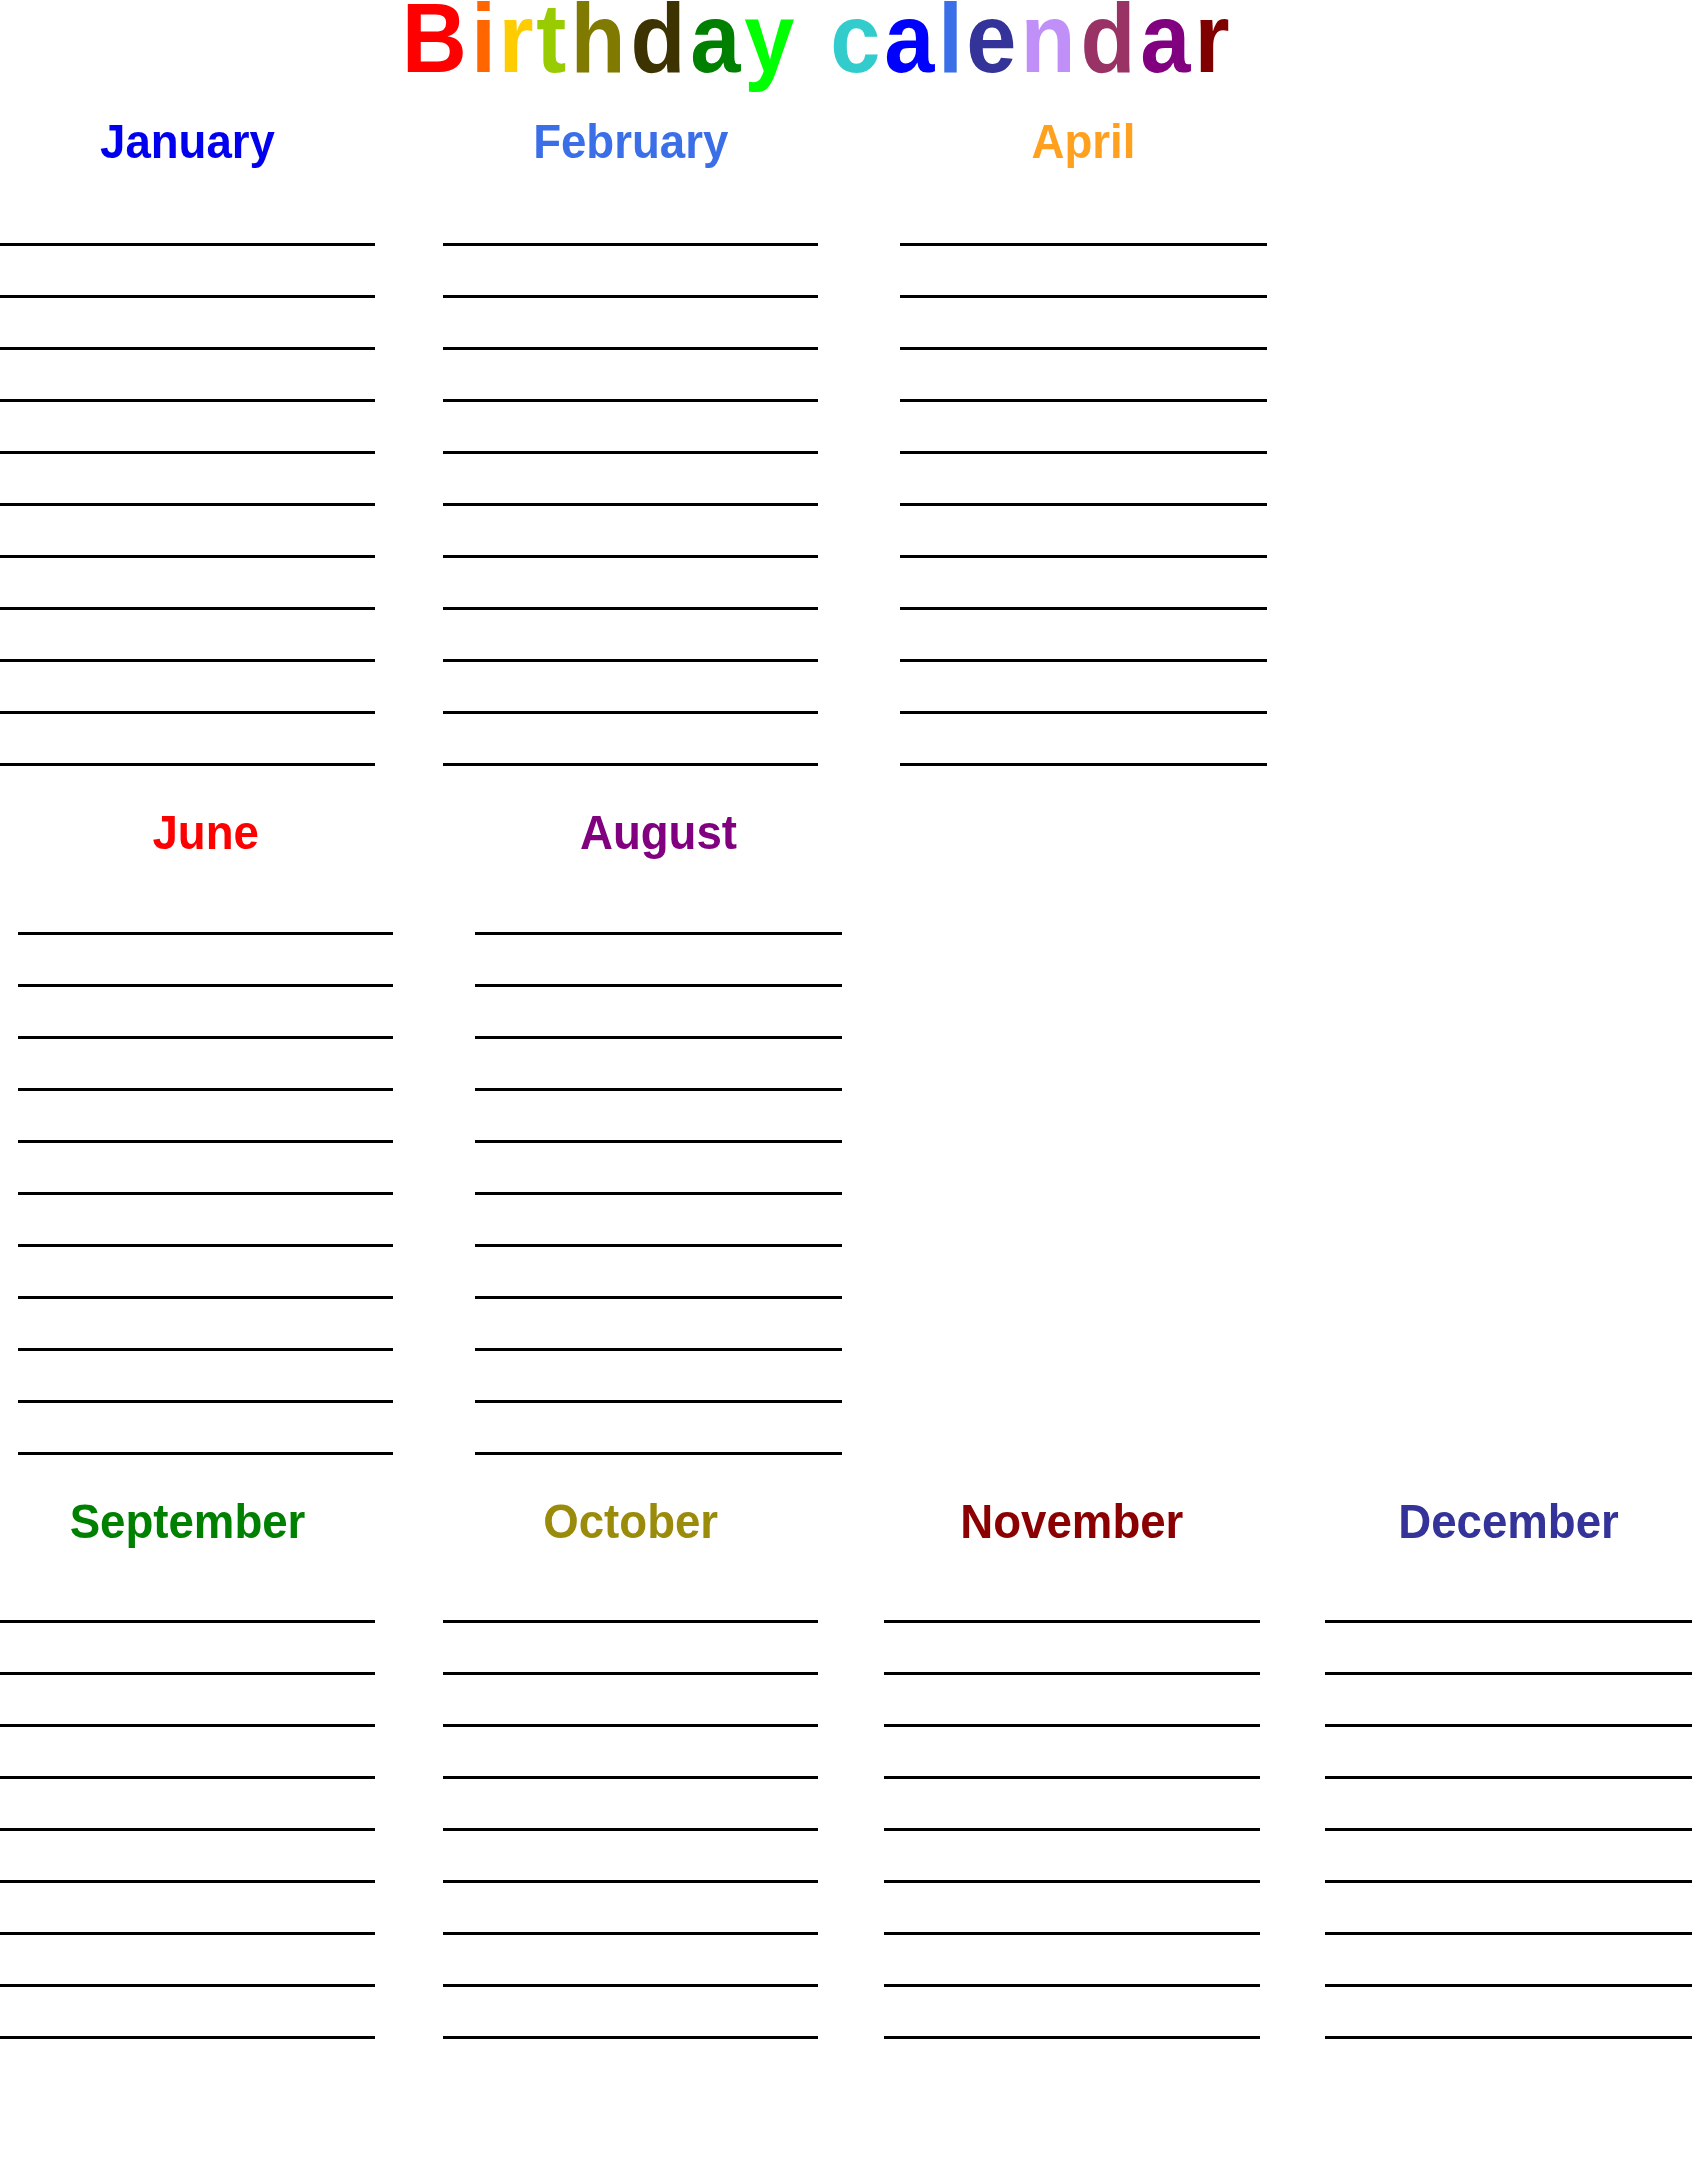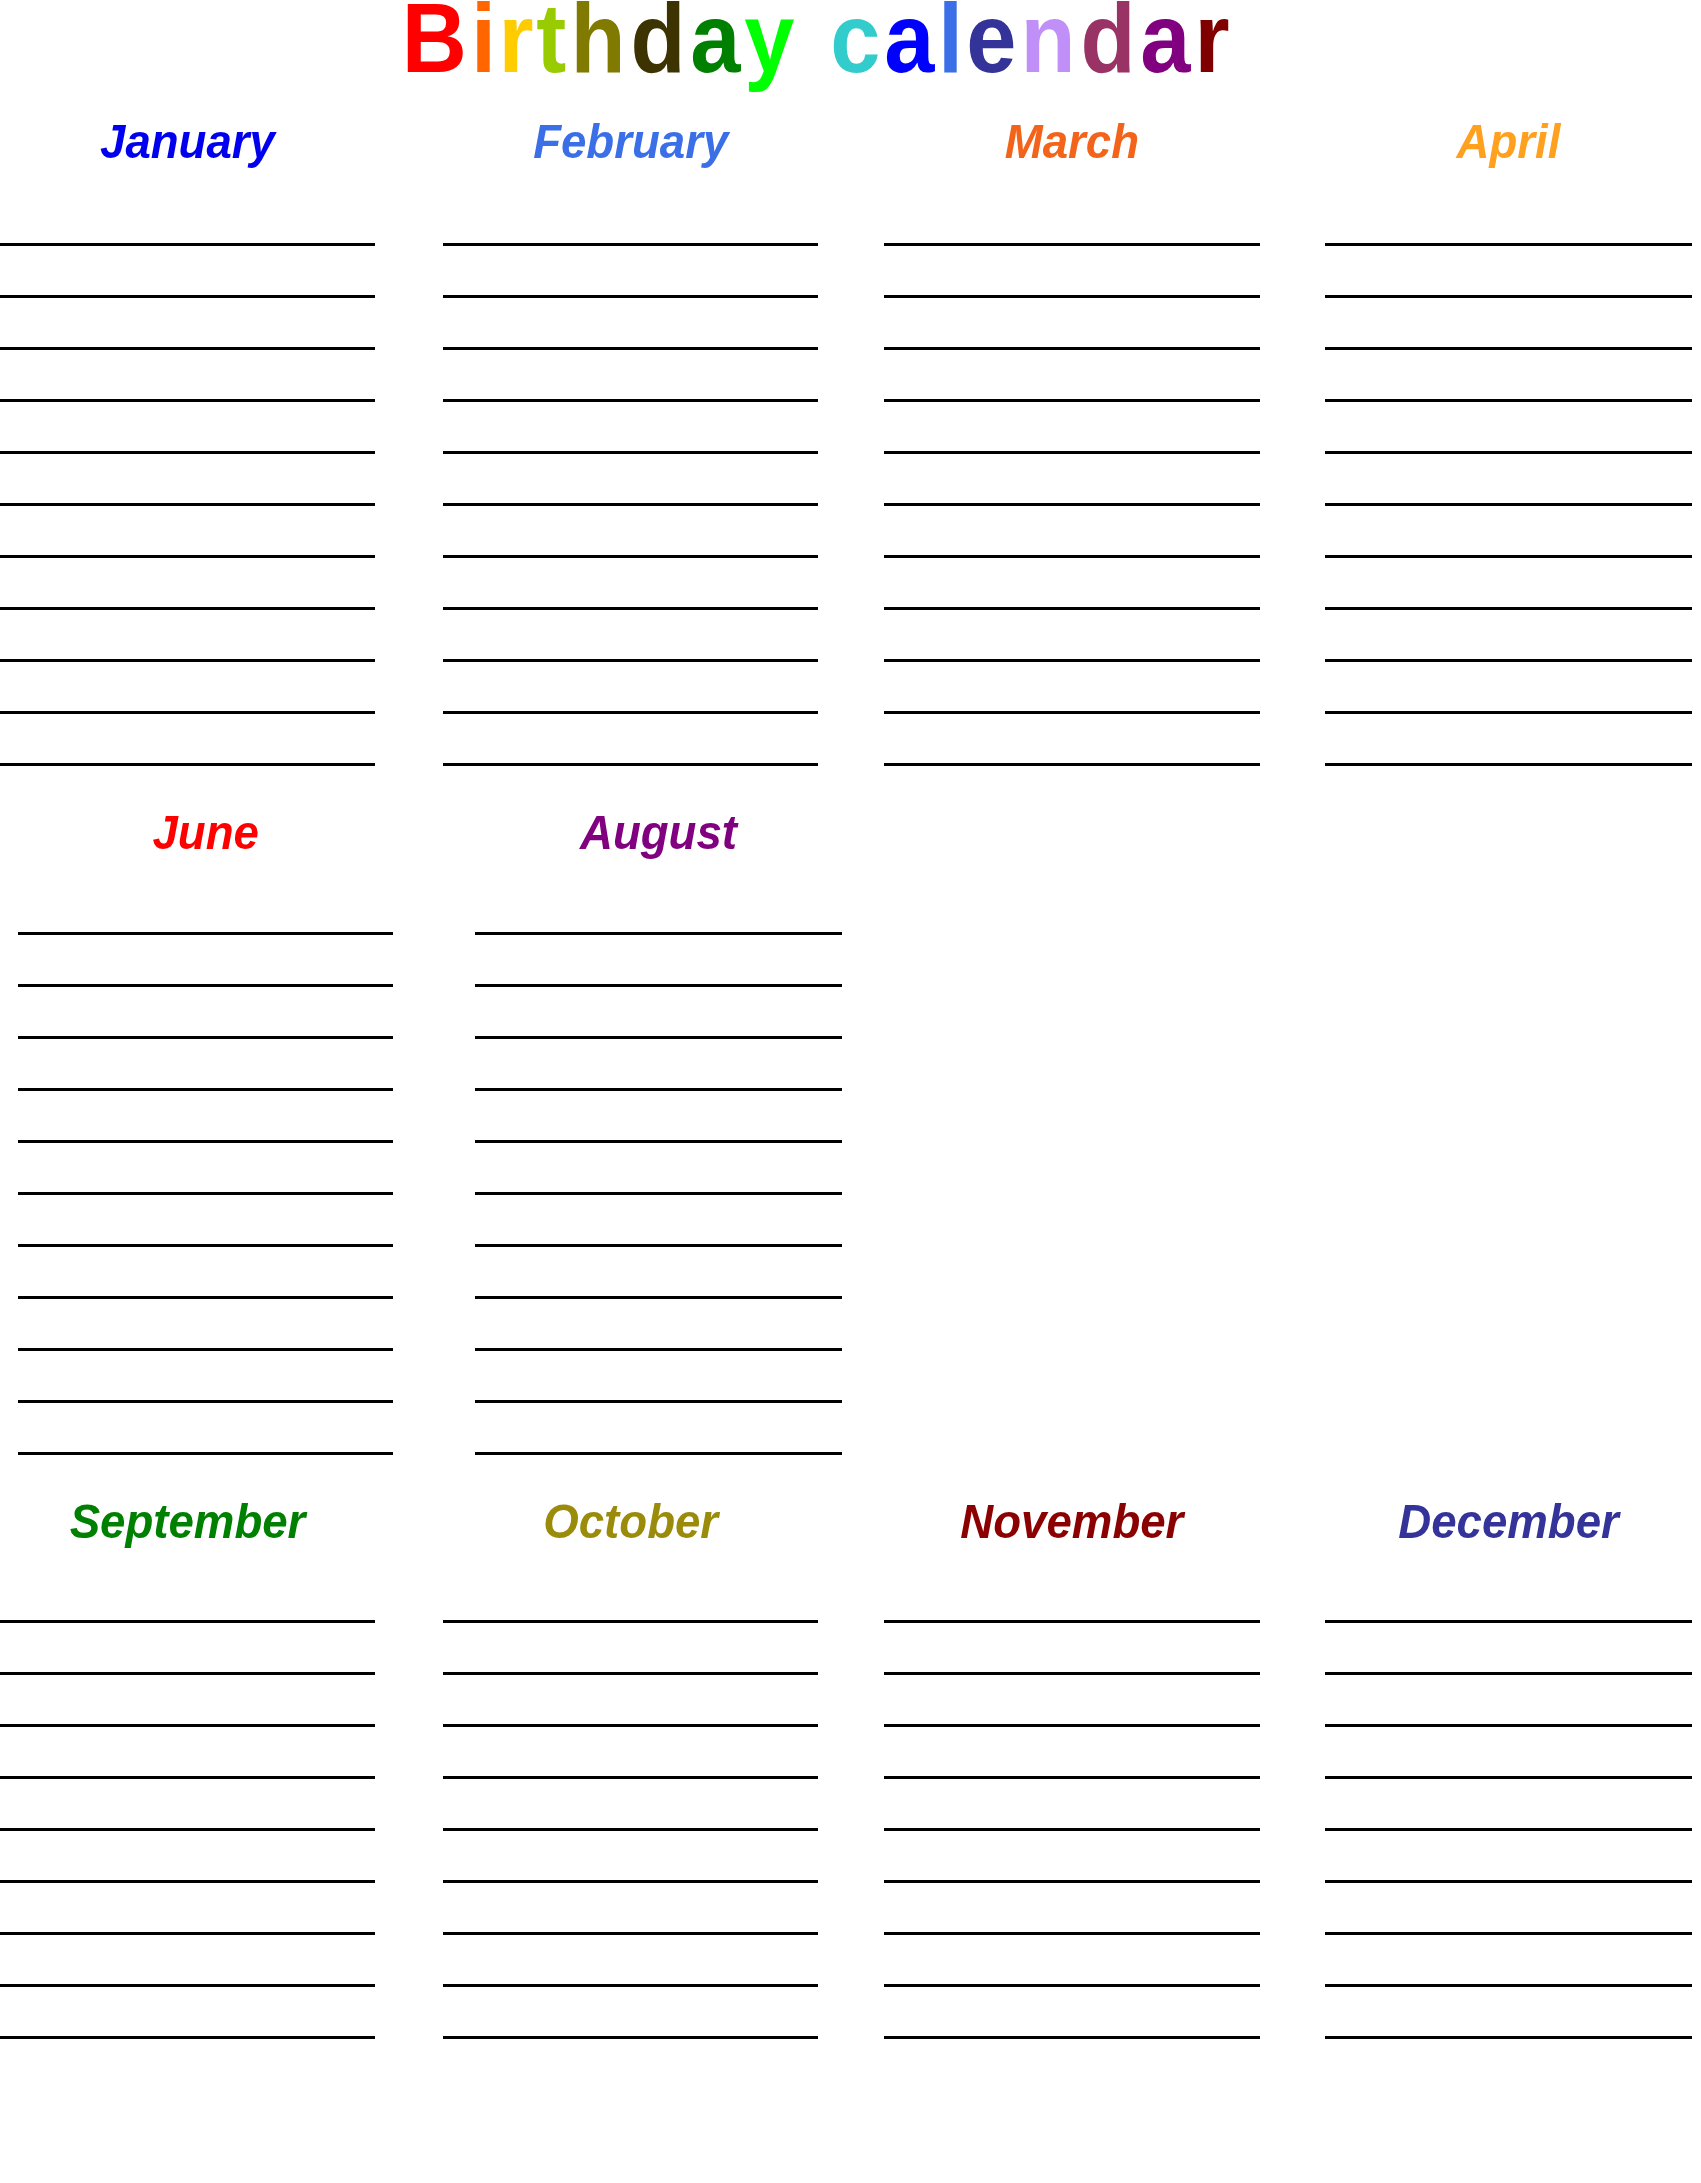--- a/index.html
+++ b/index.html
@@ -36,21 +36,20 @@
   }
   #title-bar .tspace {
     display: inline-block;
     width: 31px;
   }
 
   
   #calendar-grid {
     position: relative;
     width: 1462px;
-    font-style: italic;
   }
   .month-row {
     display: flex;
     width: 1702px;
   }
   .month-cell {
     width: 425px;
     box-sizing: border-box;
   }
   .month-cell.c1 { padding-left: 0px;  padding-right: 50px; }
@@ -120,36 +119,20 @@
           <div class="write-line"></div>
           <div class="write-line"></div>
           <div class="write-line"></div>
           <div class="write-line"></div>
           <div class="write-line"></div>
           <div class="write-line"></div>
           <div class="write-line"></div>
           <div class="write-line"></div>
         </div>
       </div>
-      <div class="month-cell c3">
-        <div class="month-name" style="color: rgb(244, 99, 26);">March</div>
-        <div class="lines">
-          <div class="write-line"></div>
-          <div class="write-line"></div>
-          <div class="write-line"></div>
-          <div class="write-line"></div>
-          <div class="write-line"></div>
-          <div class="write-line"></div>
-          <div class="write-line"></div>
-          <div class="write-line"></div>
-          <div class="write-line"></div>
-          <div class="write-line"></div>
-          <div class="write-line"></div>
-        </div>
-      </div>
       <div class="month-cell c4">
         <div class="month-name" style="color: rgb(255, 160, 30);">April</div>
         <div class="lines">
           <div class="write-line"></div>
           <div class="write-line"></div>
           <div class="write-line"></div>
           <div class="write-line"></div>
           <div class="write-line"></div>
           <div class="write-line"></div>
           <div class="write-line"></div>

